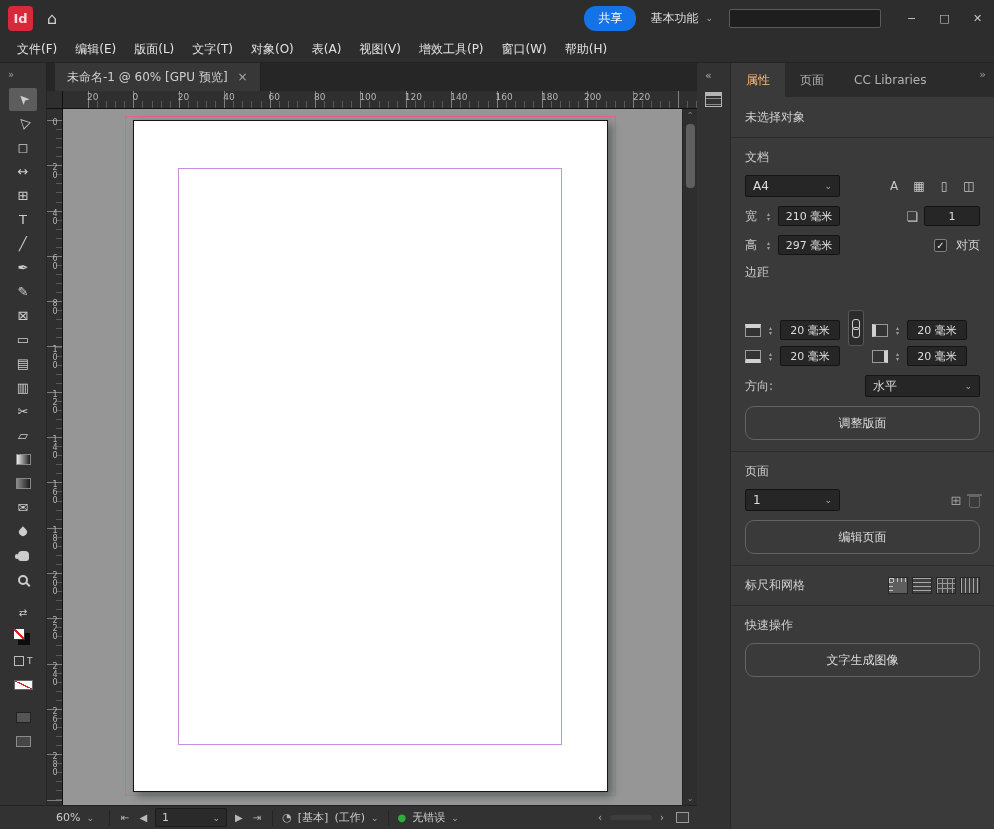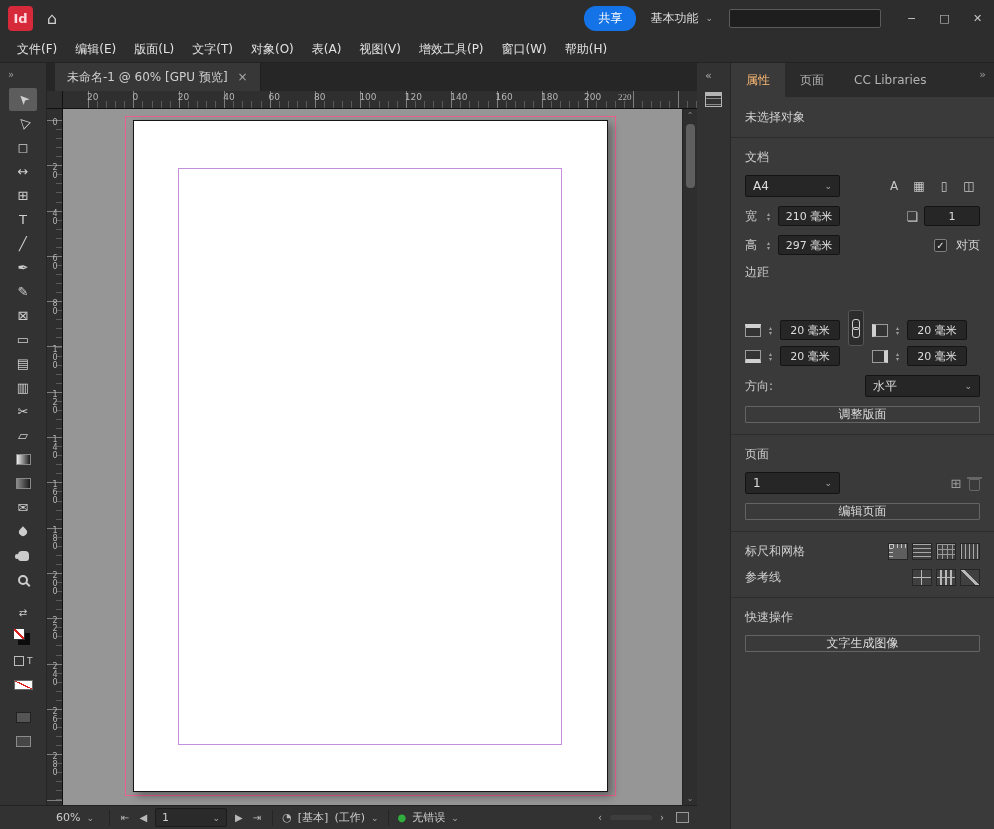--- a/index.html
+++ b/index.html
@@ -135,21 +135,21 @@
   .cb { width:13px; height:13px; border:1px solid #7e7e7e; border-radius:2px; background:#2a2a2a; color:#e8e8e8; font-size:10px; line-height:11px; text-align:center; margin-right:5px; }
   .m-grid { display:flex; align-items:center; gap:8px; }
   .m-col { display:flex; flex-direction:column; gap:6px;margin-top:30px; }
   .m-row { display:flex; align-items:center; gap:4px; }
   .mi { width:16px; height:13px; border:1px solid #9a9a9a; background:#333; flex:0 0 auto; }
   .mi-top { border-top:4px solid #d0d0d0; } .mi-bottom { border-bottom:4px solid #d0d0d0; }
   .mi-inside { border-left:4px solid #d0d0d0; } .mi-outside { border-right:4px solid #d0d0d0; }
   .chain { width:16px; height:36px; background:#2c2c2c; border:1px solid #565656; border-radius:3px; display:flex; flex-direction:column; align-items:center; justify-content:center; }
   .chain::before,.chain::after { content:""; width:6px; height:9px; border:1px solid #cfcfcf; border-radius:3px; }
   .chain::after { margin-top:-3px; }
-  .btn { height:17px; border:1px solid #646464; border-radius:1px; background:transparent; color:#dddddd; display:flex; align-items:center; justify-content:center; font-size:12px; padding:0 10px; }
+  .btn { height:34px; border:1px solid #646464; border-radius:9px; background:transparent; color:#dddddd; display:flex; align-items:center; justify-content:center; font-size:12px; padding:0 10px; }
   .btn-full { width:100%; }
   .btn-half { flex:1; }
   .gi { width:20px; height:17px; border:1px solid #262626; background-color:#404040; flex:0 0 auto; background-repeat:repeat; }
   .gi.active { background-color:#5e5e5e; }
   .gi-ruler { background-image:repeating-linear-gradient(90deg,#c4c4c4 0 1px,transparent 1px 4px),repeating-linear-gradient(180deg,#c4c4c4 0 1px,transparent 1px 4px); background-size:100% 4px,4px 100%; background-repeat:no-repeat; }
   .gi-baseline { background-image:repeating-linear-gradient(180deg,#a8a8a8 0 1px,transparent 1px 4px); }
   .gi-docgrid { background-image:repeating-linear-gradient(90deg,#989898 0 1px,transparent 1px 5px),repeating-linear-gradient(180deg,#989898 0 1px,transparent 1px 5px); }
   .gi-vgrid { background-image:repeating-linear-gradient(90deg,#a8a8a8 0 1px,transparent 1px 4px); }
   .gi-guides { background-image:linear-gradient(90deg,transparent 8px,#b8b8b8 8px,#b8b8b8 9px,transparent 9px),linear-gradient(180deg,transparent 7px,#b8b8b8 7px,#b8b8b8 8px,transparent 8px); }
   .gi-smart { background-image:repeating-linear-gradient(90deg,transparent 0 3px,#b8b8b8 3px 5px),linear-gradient(180deg,transparent 7px,#b8b8b8 7px,#b8b8b8 8px,transparent 8px); }
@@ -301,21 +301,21 @@
                 <div class="hlab" style="left: 114.8px;">20</div>
                 <div class="hlab" style="left: 160.2px;">40</div>
                 <div class="hlab" style="left: 205.6px;">60</div>
                 <div class="hlab" style="left: 251px;">80</div>
                 <div class="hlab" style="left: 296.4px;">100</div>
                 <div class="hlab" style="left: 341.8px;">120</div>
                 <div class="hlab" style="left: 387.2px;">140</div>
                 <div class="hlab" style="left: 432.6px;">160</div>
                 <div class="hlab" style="left: 478px;">180</div>
                 <div class="hlab" style="left: 521px; text-align: right;">200</div>
-                <div class="hlab" style="left: 555px; font-family: Liberation Serif, serif;">220</div>
+                <div class="hlab" style="left: 570px;">220</div>
               </div>
           </div>
           <div class="contentrow">
             <div class="vruler" id="vruler">
                 <div class="vlab" style="top: 10px;">0</div>
                 <div class="vlab" style="top: 55.3px;">2
 0</div>
                 <div class="vlab" style="top: 100.6px;">4
 0</div>
                 <div class="vlab" style="top: 145.9px;">6
@@ -535,28 +535,20 @@
 
         <div class="prow">
           <span class="sec-label">标尺和网格</span>
           <div class="icon-row" id="grid-icons">
               <div class="gi gi-ruler active"></div>
               <div class="gi gi-baseline"></div>
               <div class="gi gi-docgrid"></div>
               <div class="gi gi-vgrid"></div>
             </div>
         </div>
-        <div class="prow">
-          <span class="sec-label">参考线</span>
-          <div class="icon-row" id="guide-icons">
-              <div class="gi gi-guides"></div>
-              <div class="gi gi-smart"></div>
-              <div class="gi gi-edit"></div>
-            </div>
-        </div>
         <div class="divider"></div>
 
         <div class="sec-label">快速操作</div>
         <div class="btn btn-full">文字生成图像</div>
       </div>
     </div>
   </div>
 </div>
 
 </body></html>

